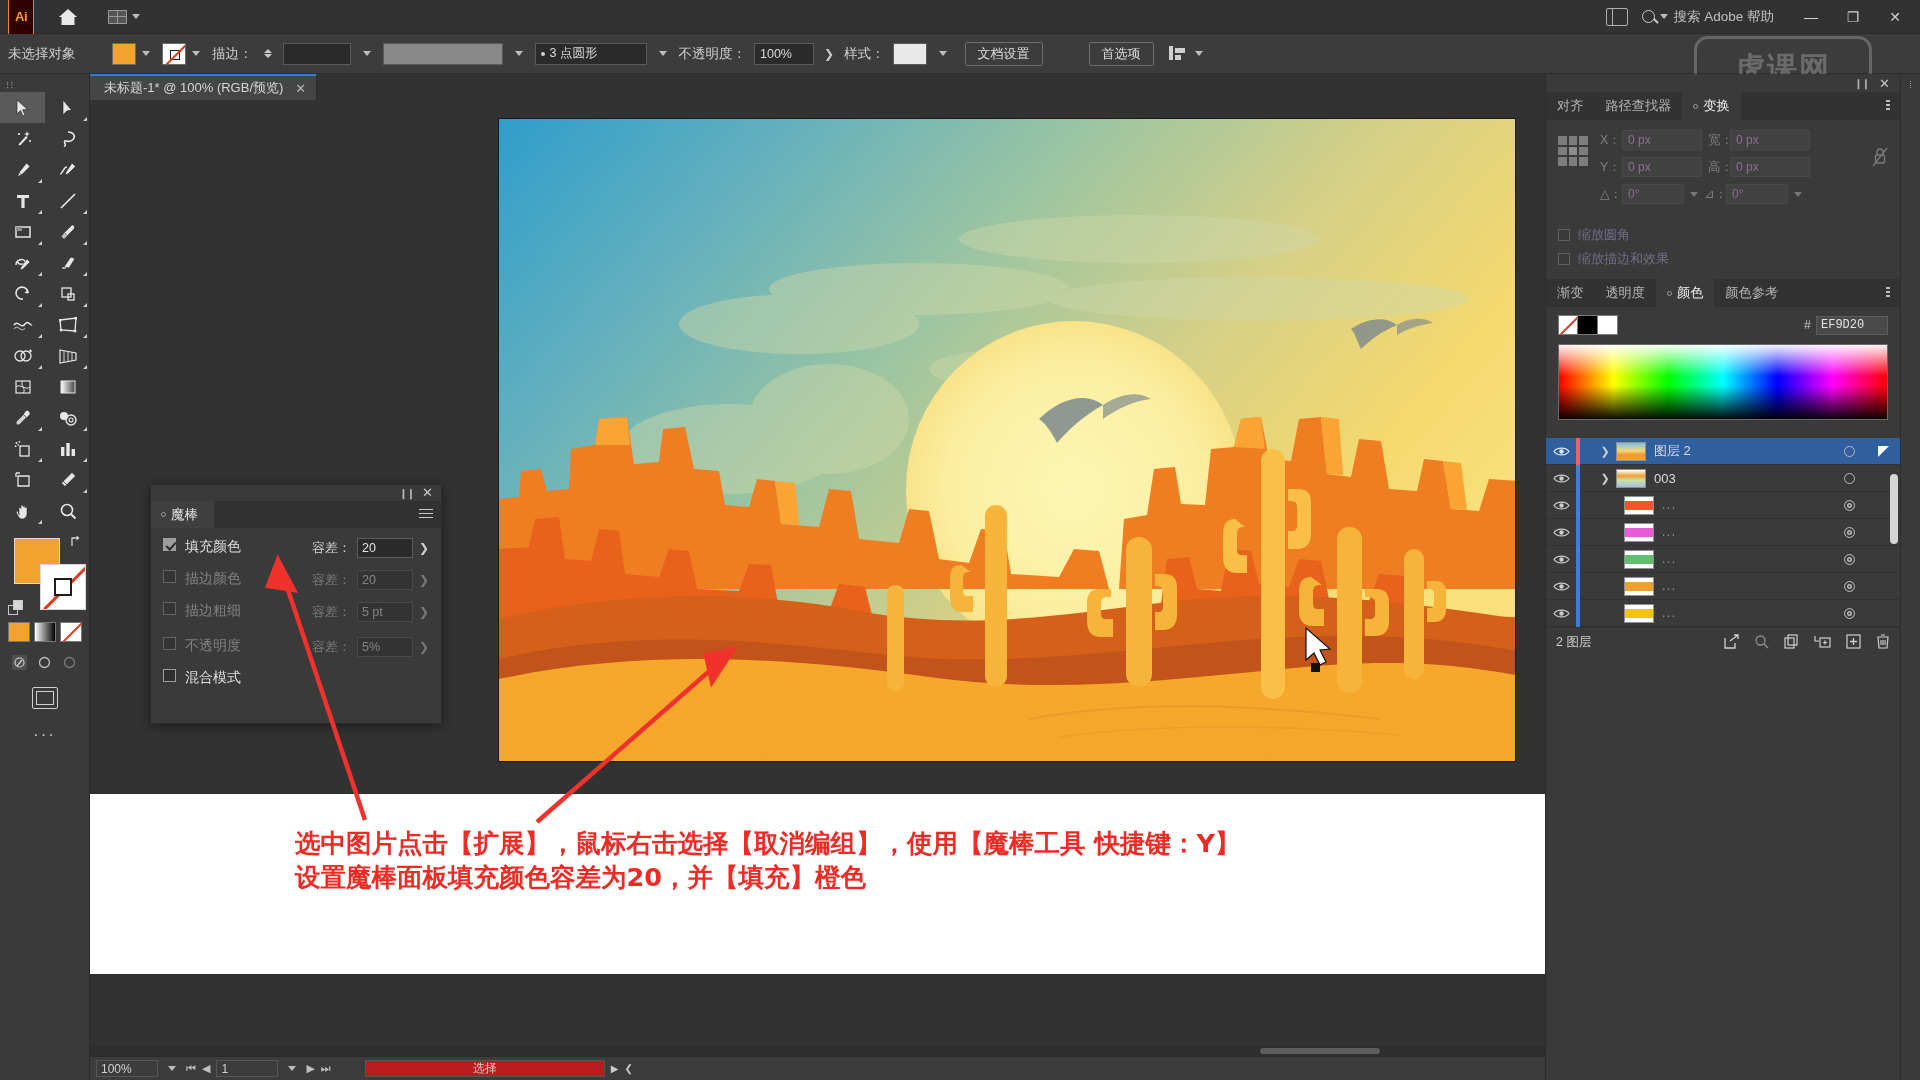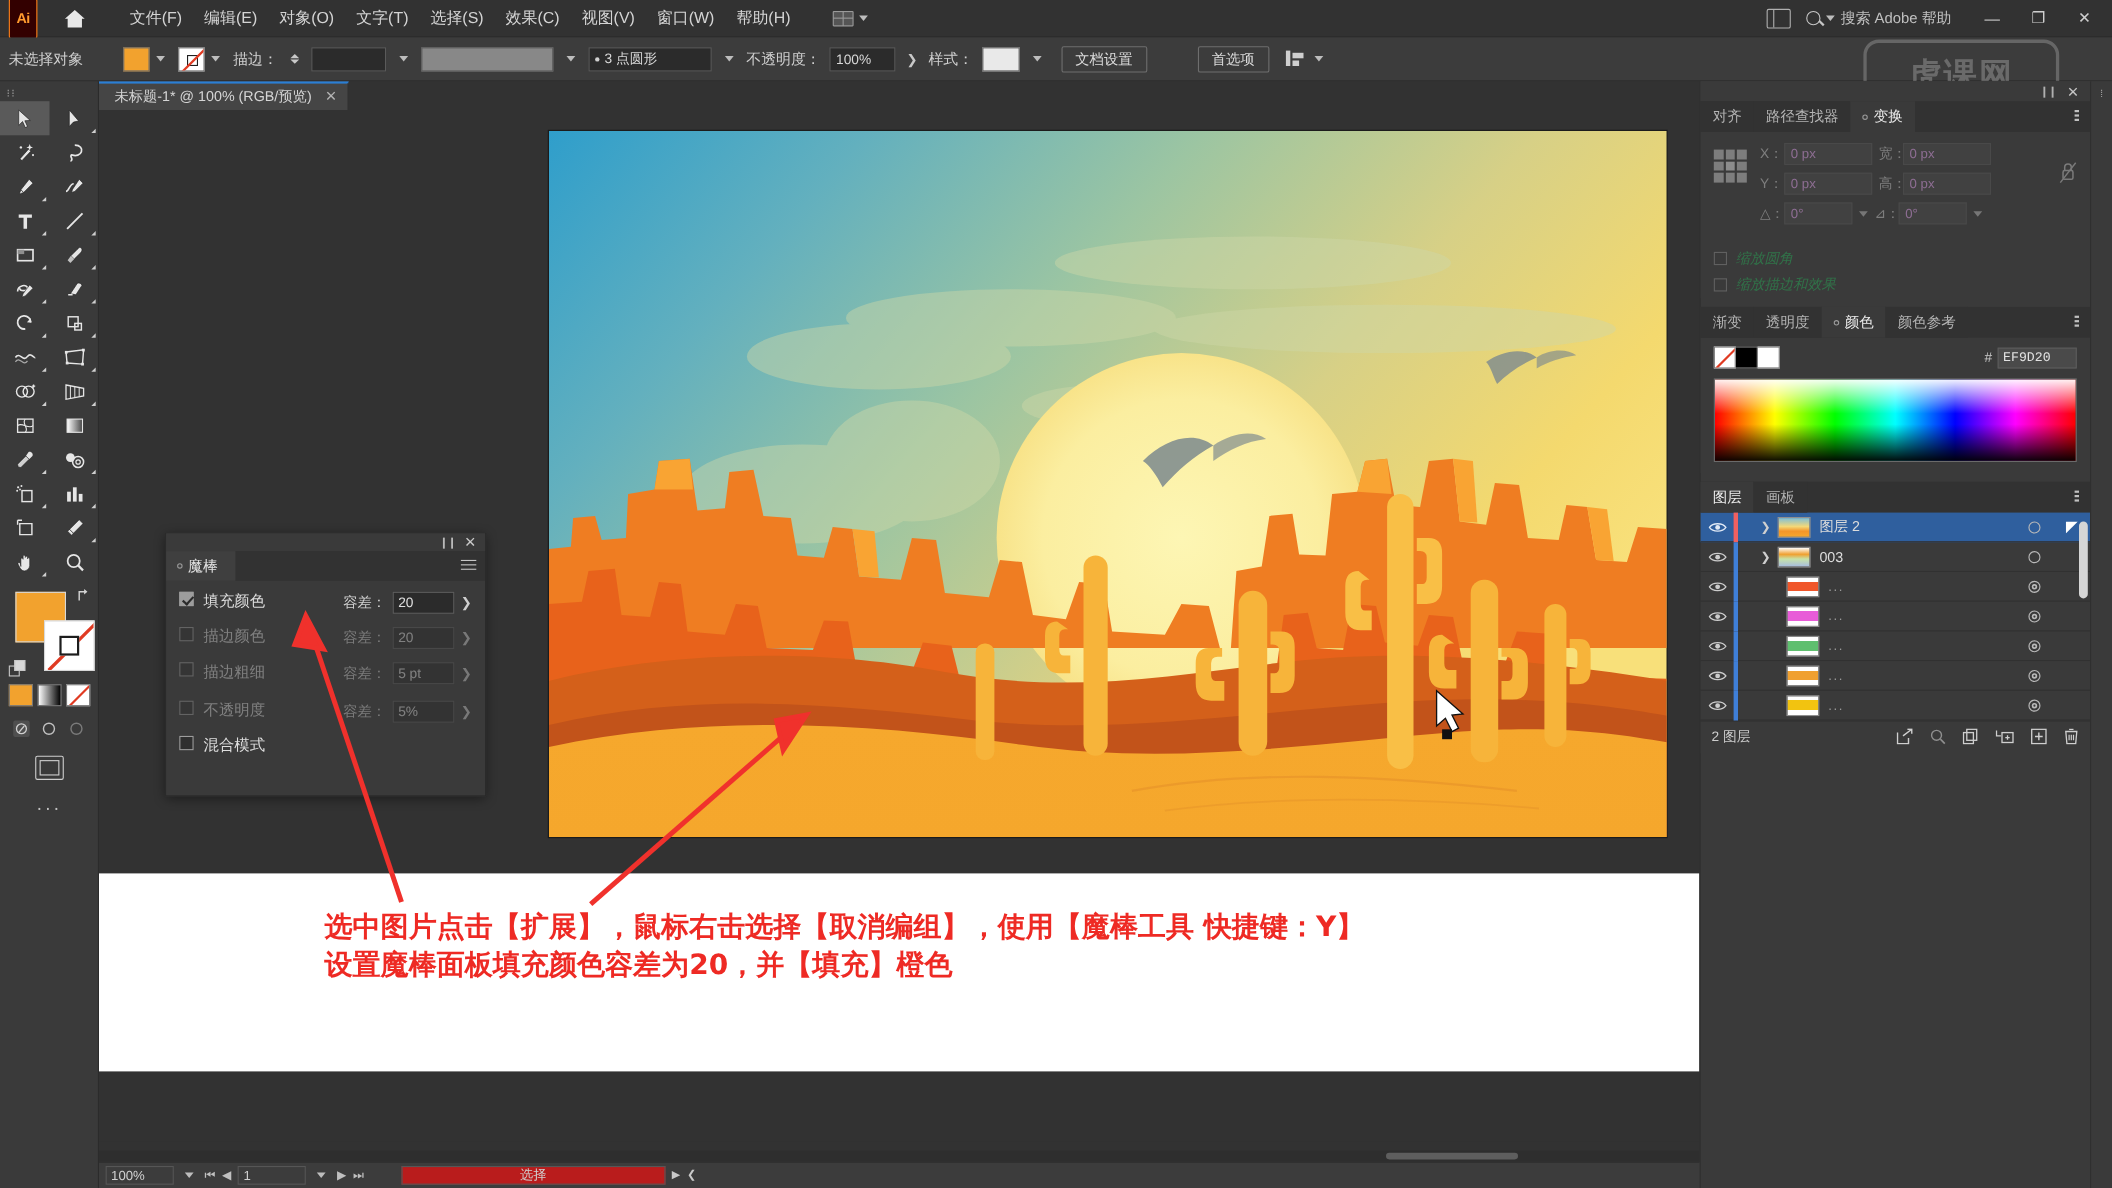--- a/index.html
+++ b/index.html
@@ -268,21 +268,21 @@
   .tf-fields { margin-left: 42px; }
   .tf-row { display:flex; align-items:center; gap:6px; margin-bottom: 7px; }
   .tf-lab { width: 16px; color:#d0d0d0; font-size:12.5px; text-align:right; }
   .tf-in { width: 80px; height: 20px; background:#4a4a4a; border:1px solid #5c5c5c; color:#f0abfc;
     font-size:12px; display:flex; align-items:center; padding-left:5px; }
   .tf-lock { position:absolute; right: 12px; top: 26px; color:#d0d0d0; }
   .tf-caret { width:0;height:0;border-left:4px solid transparent;border-right:4px solid transparent;border-top:5px solid #c0c0c0; }
   .tf-props { text-align:center; color:#bdbdbd; font-size:13px; padding: 26px 0 30px; opacity:0.55; }
   .tf-check { display:flex; align-items:center; gap:8px; padding: 3px 12px; opacity: 0.4; }
   .tf-check .cb { width:12px;height:12px;border:1px solid #9a9a9a; }
-  .tf-check span { font-size:13px; color:#22c55e;font-style:italic; }
+  .tf-check span { font-size:13px; color:#c4b5fd; }
 
   
   .color-body { padding: 8px 12px 10px 12px; }
   .cp-top { display:flex; align-items:center; margin-bottom: 9px; }
   .cp-sw { display:flex; }
   .cp-sw .a { width:20px;height:20px;background:#fff;border:1px solid #7a7a7a;position:relative;overflow:hidden; }
   .cp-sw .a::after{content:'';position:absolute;left:-3px;top:8px;width:28px;height:1.8px;background:#e03a22;transform:rotate(-45deg);}
   .cp-sw .b { width:20px;height:20px;background:#000;border:1px solid #7a7a7a;border-left:none; }
   .cp-sw .c { width:20px;height:20px;background:#fff;border:1px solid #7a7a7a;border-left:none; }
   .cp-hex { margin-left:auto; display:flex; align-items:center; gap:5px; }
@@ -340,31 +340,20 @@
 <body>
 
 <div class="app">
 
   <div class="menubar">
     <div class="ai-logo">Ai</div>
     <div class="home-icon">
       <svg width="22" height="20" viewBox="0 0 22 20">
           <path d="M11 2 L20 10 L17.5 10 L17.5 18 L4.5 18 L4.5 10 L2 10 Z" fill="#e8e8e8"></path>
         </svg>
-    </div>
-    <div class="menu-items">
-      <div class="menu-item">文件(F)</div>
-      <div class="menu-item">编辑(E)</div>
-      <div class="menu-item">对象(O)</div>
-      <div class="menu-item">文字(T)</div>
-      <div class="menu-item">选择(S)</div>
-      <div class="menu-item">效果(C)</div>
-      <div class="menu-item">视图(V)</div>
-      <div class="menu-item">窗口(W)</div>
-      <div class="menu-item">帮助(H)</div>
     </div>
     <div class="ws-switch">
       <div class="ws-box">
           <i></i>
           <i></i>
           <i></i>
           <i></i>
         </div>
       <div class="caret"></div>
     </div>
@@ -1001,33 +990,20 @@
             <div class="cp-hex">
               <span class="hash">#</span>
               <span class="val">EF9D20</span>
             </div>
           </div>
           <div class="cp-spectrum"></div>
         </div>
       </div>
 
       <div class="panelgroup" style="margin-top:8px; position:relative;">
-        <div class="pg-tabs">
-          <div class="pg-tab active">
-            <span>图层</span>
-          </div>
-          <div class="pg-tab">
-            <span>画板</span>
-          </div>
-          <div class="pg-menu">
-              <i></i>
-              <i></i>
-              <i></i>
-            </div>
-        </div>
 
         <div class="layers-body">
 
           <div class="lyr-row sel">
             <span class="lyr-eye">
               <svg width="17" height="11" viewBox="0 0 17 11">
                   <path d="M1 5.5 C4 1 13 1 16 5.5 C13 10 4 10 1 5.5 Z" fill="none" stroke="#dfe8f5" stroke-width="1.2"></path>
                   <circle cx="8.5" cy="5.5" r="2.2" fill="#dfe8f5"></circle>
                 </svg>
             </span>

